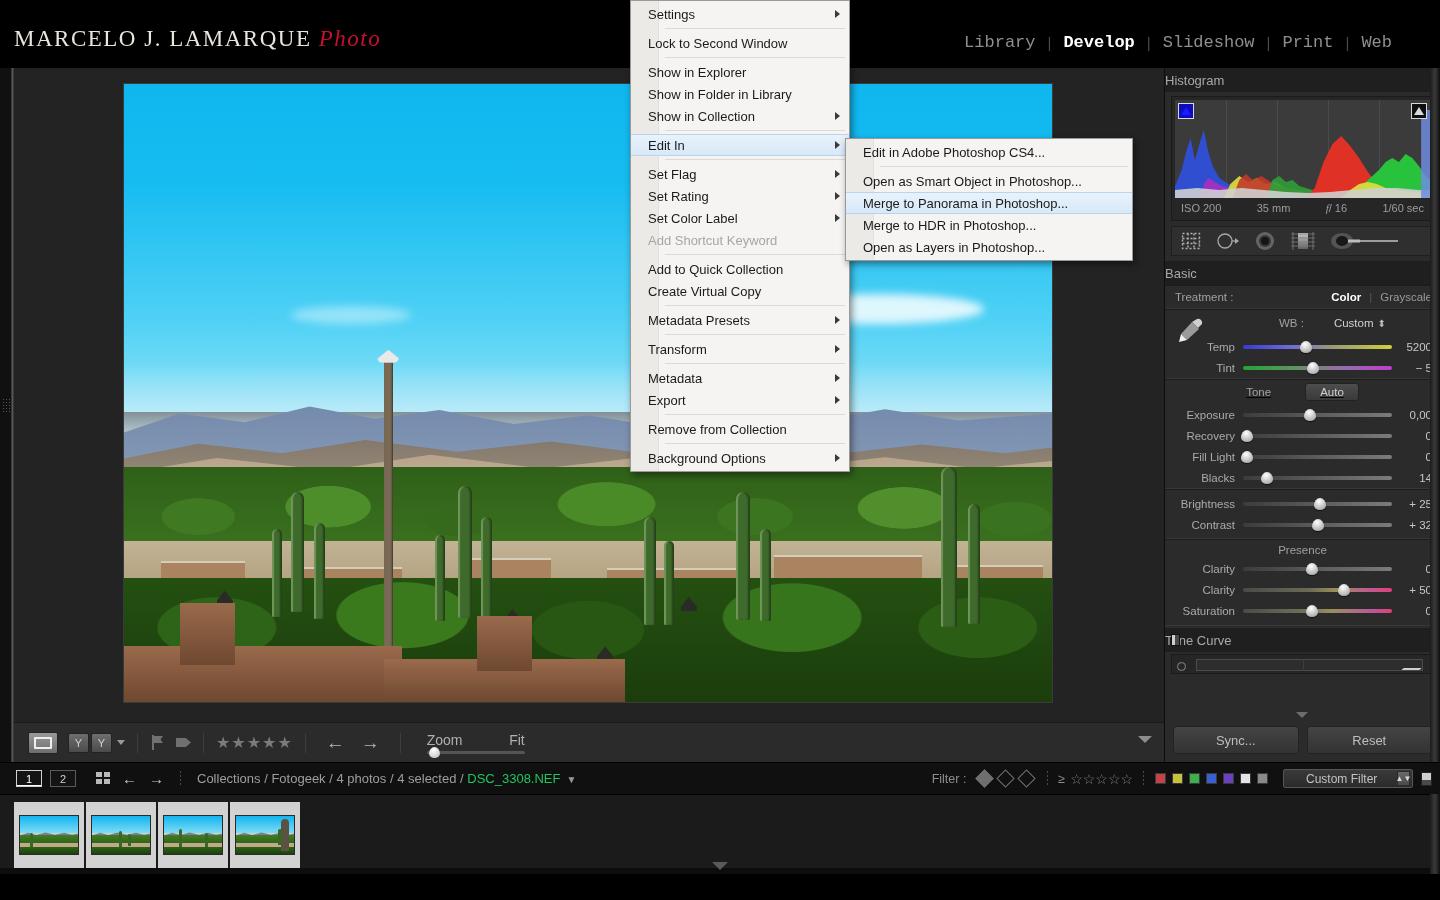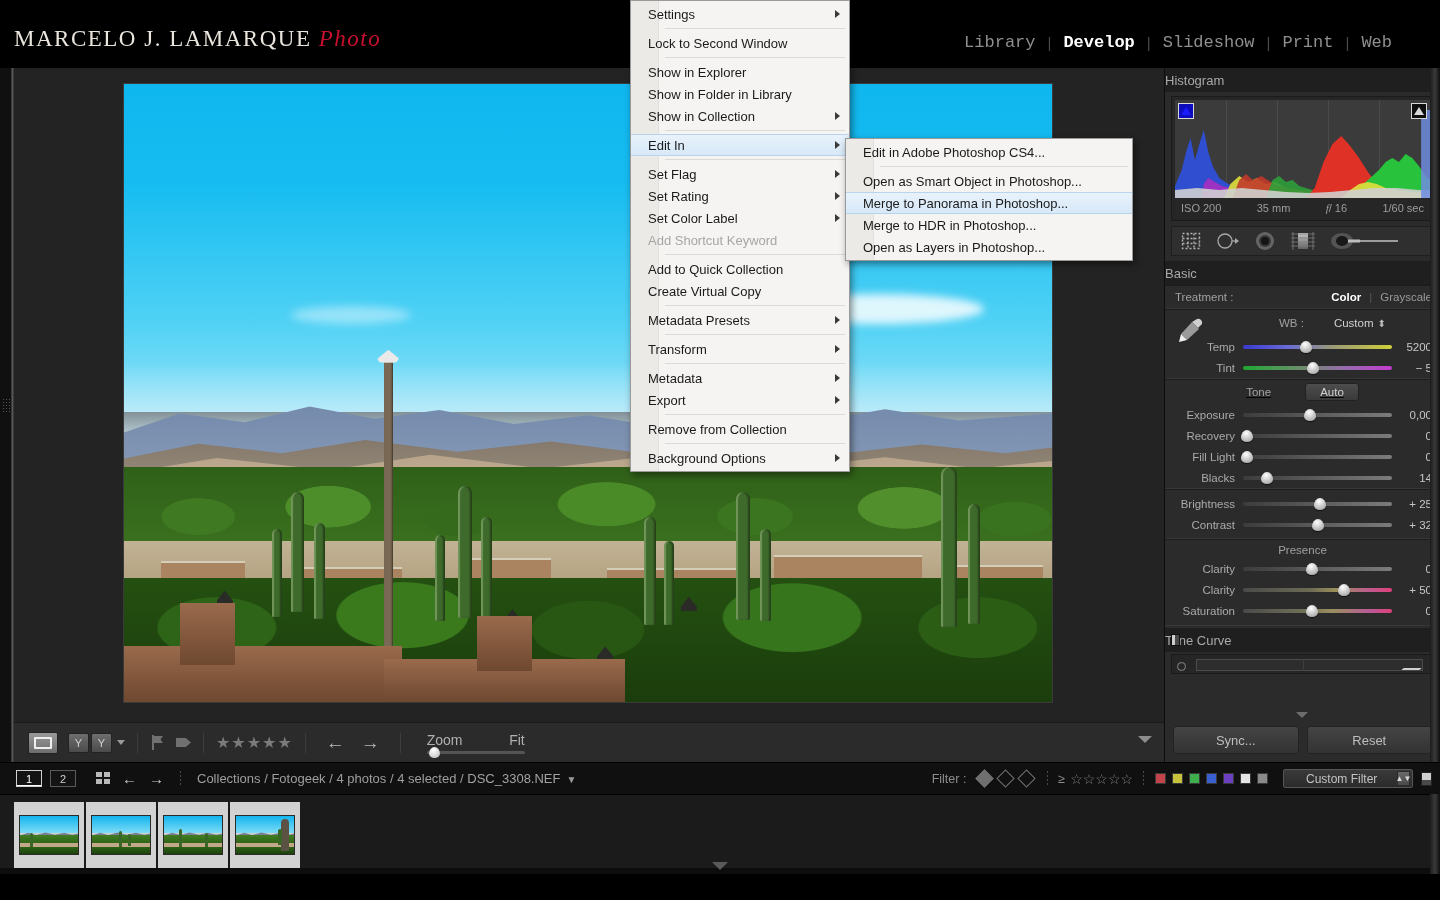--- a/index.html
+++ b/index.html
@@ -352,21 +352,21 @@
   .numbox.sel { border-color: #d0d0d0; color: #fff; box-shadow: inset 0 -2px 0 -1px #fff; }
   .gridicon {
     margin-left: 20px; width: 14px; height: 13px;
     display: grid; grid-template-columns: 6px 6px; grid-template-rows: 5px 5px; gap: 2px;
   }
   .gridicon i { background: #b9b9b9; display: block; }
   .navarrow { color: #cfcfcf; font-size: 15px; margin-left: 12px; }
   .dotsep { margin-left: 16px; width: 1px; height: 16px;
     background: repeating-linear-gradient(to bottom, #4a4a4a 0 2px, transparent 2px 4px); }
   #breadcrumb { margin-left: 16px; color: #9e9e9e; font-size: 13px; white-space: nowrap; }
-  #breadcrumb .cur { color: #a3a3a3; }
+  #breadcrumb .cur { color: #22c55e; }
   #breadcrumb .bcaret { color: #9a9a9a; font-size: 10px; margin-left: 6px; }
 
   #filterarea {
     margin-left: auto; margin-right: 8px; display: flex; align-items: center; gap: 0;
     color: #8e8e8e; font-size: 12.5px;
   }
   .fdiamond {
     width: 13px; height: 13px; transform: rotate(45deg); margin: 0 4px;
     border: 1px solid #6f6f6f;
   }

